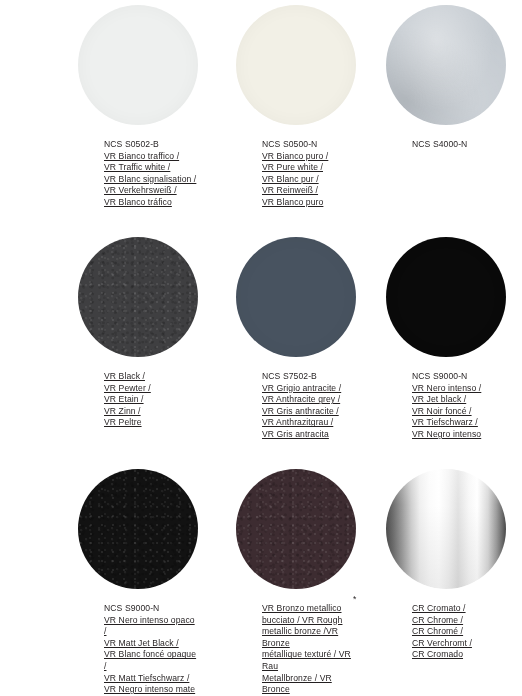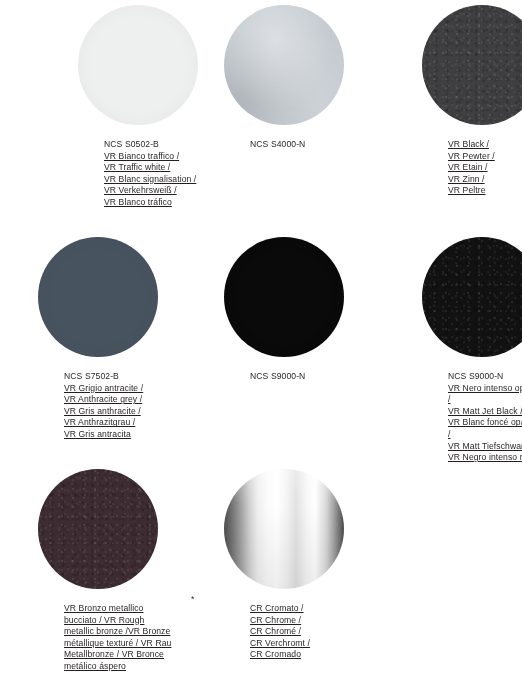--- a/index.html
+++ b/index.html
@@ -95,20 +95,30 @@
       <div class="cell col1">
         <div class="swatch-wrap">
           <div class="swatch fin-matte" style="background: rgb(238, 240, 239);"></div>
         </div>
         <div class="caption"><span class="code">NCS S0502-B</span><span class="names">VR Bianco traffico /
 VR Traffic white /
 VR Blanc signalisation /
 VR Verkehrsweiß /
 VR Blanco tráfico</span></div>
       </div>
+      <div class="cell col2">
+        <div class="swatch-wrap">
+          <div class="swatch fin-matte" style="background: rgb(242, 240, 230);"></div>
+        </div>
+        <div class="caption"><span class="code">NCS S0500-N</span><span class="names">VR Bianco puro /
+VR Pure white /
+VR Blanc pur /
+VR Reinweiß /
+VR Blanco puro</span></div>
+      </div>
       <div class="cell col3">
         <div class="swatch-wrap">
           <div class="swatch fin-metallic" style="background: rgb(197, 203, 209);"></div>
         </div>
         <div class="caption"><span class="code">NCS S4000-N</span></div>
       </div>
       <div class="cell col1">
         <div class="swatch-wrap">
           <div class="swatch fin-texture" style="background: rgb(63, 63, 65);"></div>
         </div>
@@ -125,21 +135,25 @@
         <div class="caption"><span class="code">NCS S7502-B</span><span class="names">VR Grigio antracite /
 VR Anthracite grey /
 VR Gris anthracite /
 VR Anthrazitgrau /
 VR Gris antracita</span></div>
       </div>
       <div class="cell col3">
         <div class="swatch-wrap">
           <div class="swatch fin-matte" style="background: rgb(10, 10, 10);"></div>
         </div>
-        <div class="caption"><span class="code">NCS S9000-N</span></div>
+        <div class="caption"><span class="code">NCS S9000-N</span><span class="names">VR Nero intenso /
+VR Jet black /
+VR Noir foncé /
+VR Tiefschwarz /
+VR Negro intenso</span></div>
       </div>
       <div class="cell col1">
         <div class="swatch-wrap">
           <div class="swatch fin-texture" style="background: rgb(18, 18, 18);"></div>
         </div>
         <div class="caption"><span class="code">NCS S9000-N</span><span class="names">VR Nero intenso opaco /
 VR Matt Jet Black /
 VR Blanc foncé opaque /
 VR Matt Tiefschwarz /
 VR Negro intenso mate</span></div>

